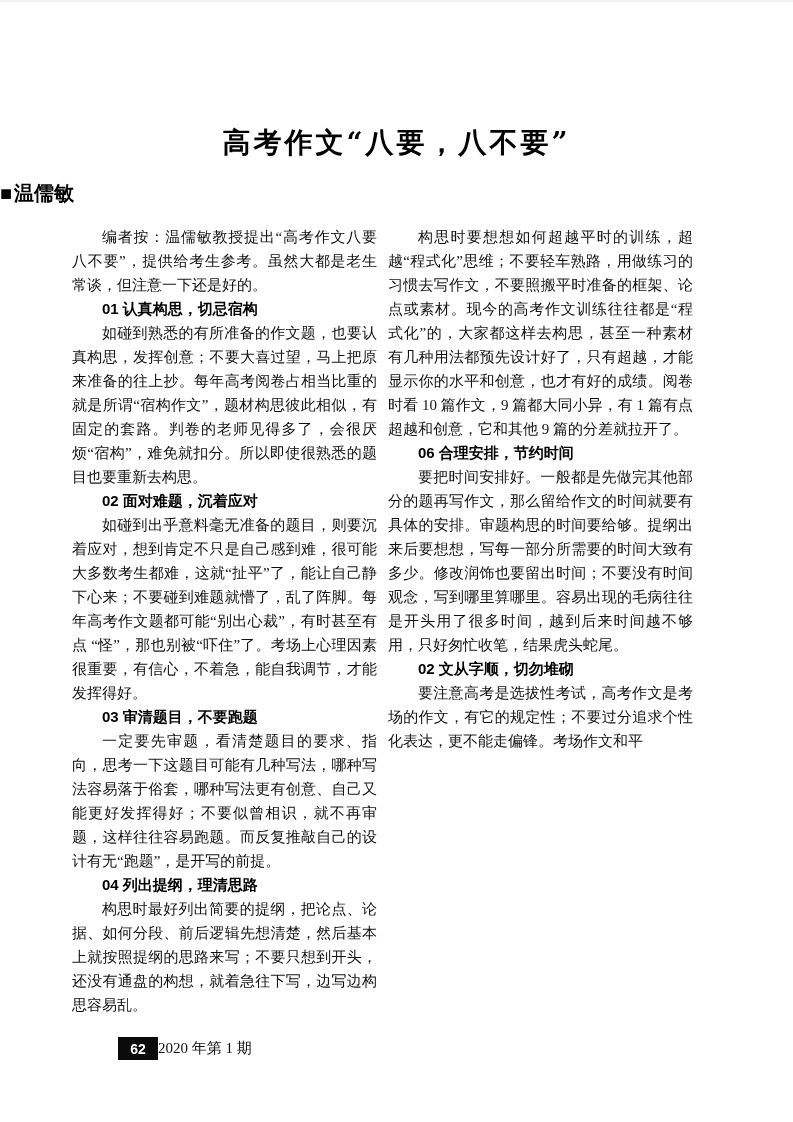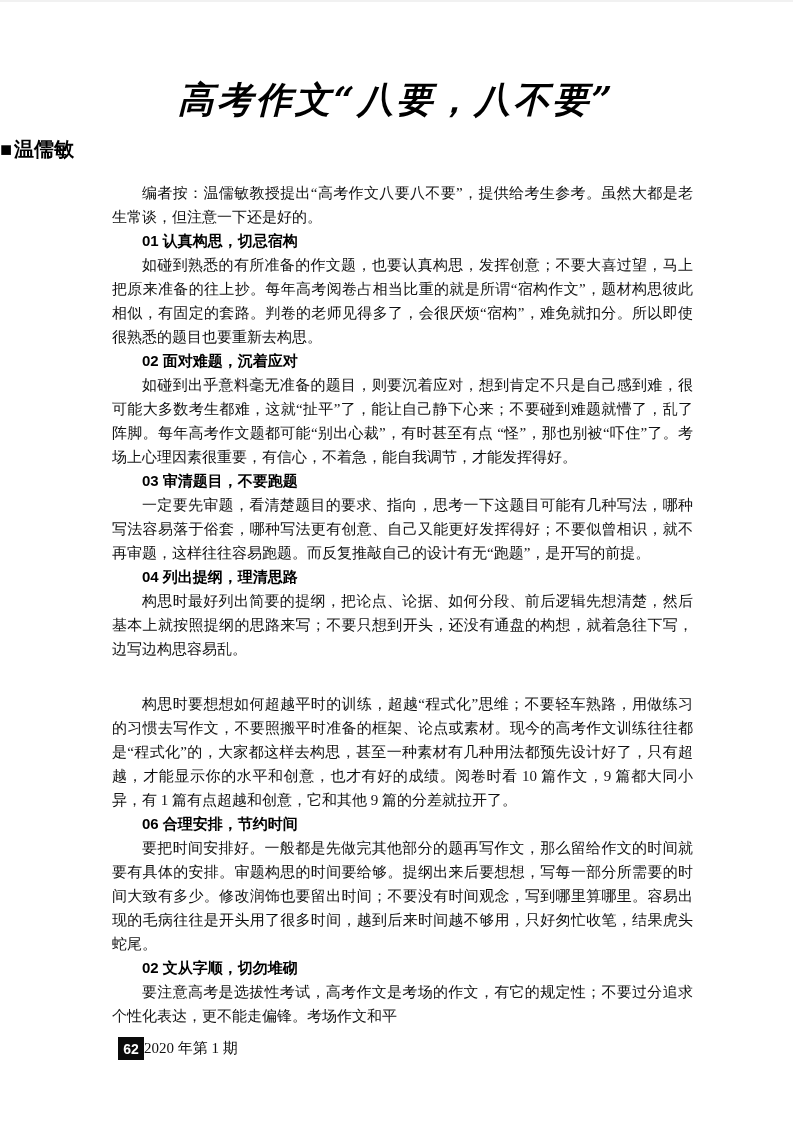--- a/index.html
+++ b/index.html
@@ -12,46 +12,44 @@
     width: 793px;
     height: 1122px;
     background: #ffffff;
     border-top: 2px solid #f1f1f1;
     overflow: hidden;
     font-family: "Liberation Serif", "DejaVu Serif", serif;
     color: #1a1a1a;
   }
   .title {
     margin: 0;
-    padding-top: 72px;
+    padding-top: 116px;
     text-align: center;
     font-family: "DejaVu Serif", "Liberation Serif", serif;
-    font-size: 36px;
+    font-size: 28px;
     font-weight: 900;
     letter-spacing: 3px;
     line-height: 50px;
     color: #000;
-    font-style: italic;
   }
   .author {
     margin-top: 12px;
     font-family: "Liberation Sans", "DejaVu Sans", sans-serif;
     font-size: 20px;
     font-weight: 700;
     color: #000;
   }
   .author .marker {
     display: inline-block;
     margin-right: 2px;
   }
   .columns {
     display: flex;
-    gap: 31px;
-    margin: 18px 100px 0 112px;
-    flex-direction: column;
+    gap: 11px;
+    margin: 18px 100px 0 72px;
   }
   .col {
     flex: 1;
     min-width: 0;
   }
   .para {
     margin: 0;
     font-size: 15px;
     line-height: 24px;
     text-align: justify;
@@ -71,21 +69,21 @@
     position: absolute;
     left: 118px;
     top: 1035px;
     display: flex;
     align-items: center;
   }
   .page-num {
     display: inline-flex;
     align-items: center;
     justify-content: center;
-    width: 26px;
+    width: 40px;
     height: 23px;
     background: #0b0b0b;
     color: #ffffff;
     font-family: "Liberation Sans", "DejaVu Sans", sans-serif;
     font-size: 14px;
     font-weight: 700;
   }
   .issue {
     margin-left: 0;
     font-size: 15px;

